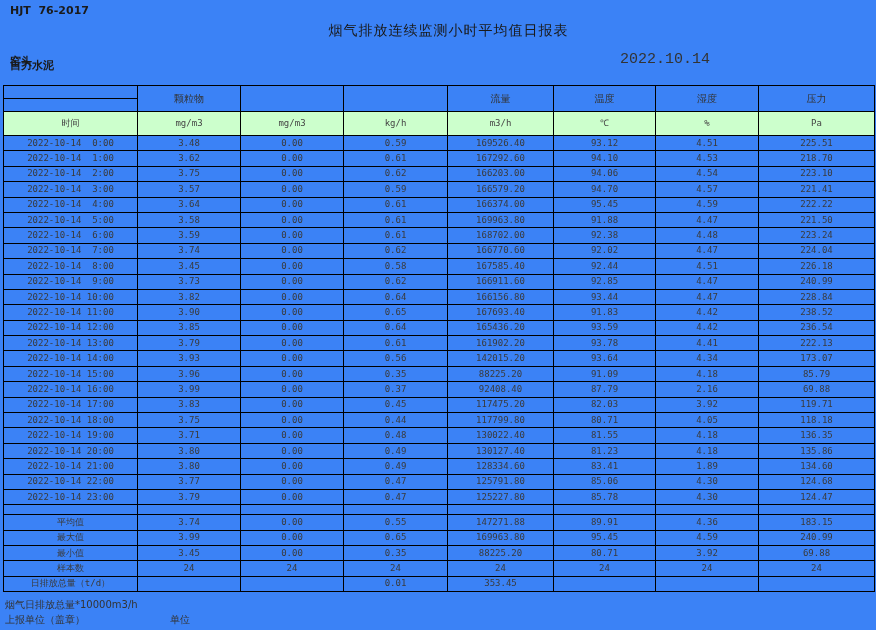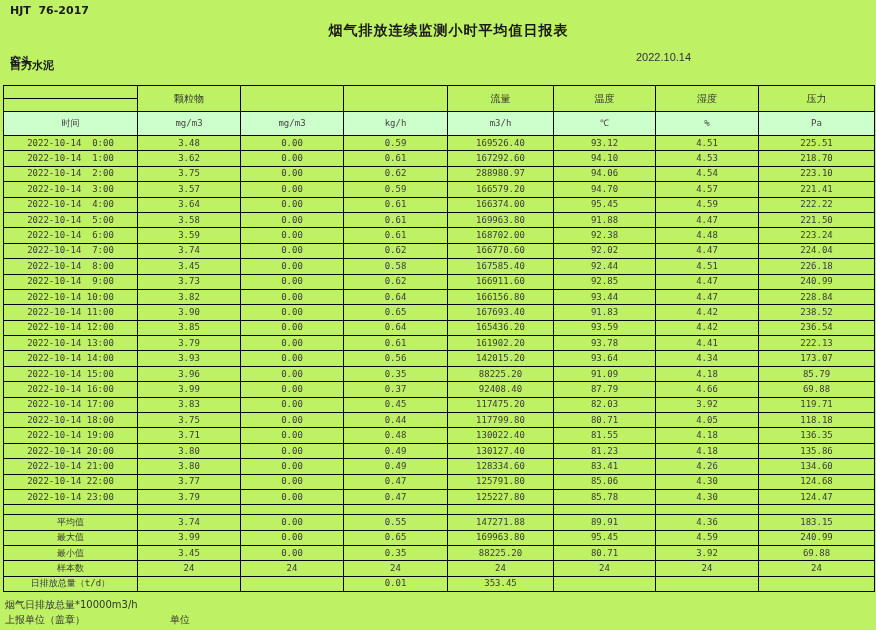--- a/index.html
+++ b/index.html
@@ -1,24 +1,24 @@
 <!DOCTYPE html>
 <html style="--unit-bg: #ccffcc;"><head>
 <meta charset="utf-8">
 <style>
   html,body { margin:0; padding:0; background:#ffffff; }
   .page {
-    position:relative; width:876px; height:630px; background:#bef264;
+    position:relative; width:876px; height:630px; background:#3b82f6;
     font-family:"DejaVu Sans", sans-serif; color:#1a1a1a; overflow:hidden;
   }
   .hdr-standard { position:absolute; left:10px; top:4px; font-weight:bold; font-size:11px; white-space:pre; }
-  .hdr-title    { position:absolute; left:0; right:0; top:22px; text-align:center; font-weight:bold; font-size:14px; letter-spacing:1px;margin-left:21px; }
+  .hdr-title    { position:absolute; left:0; right:0; top:22px; text-align:center; font-weight:normal; font-size:14px; letter-spacing:1px;margin-left:21px; }
   .hdr-company  { position:absolute; left:10px; top:38px; font-weight:bold; font-size:11px;margin-top:20px; }
   .hdr-location { position:absolute; left:10px; top:54px; font-weight:bold; font-size:11px;font-family:Liberation Serif, serif; }
-  .hdr-date     { position:absolute; left:636px; top:51px; font-size:11px; font-family:Liberation Sans, sans-serif; color:#333; }
+  .hdr-date     { position:absolute; left:620px; top:51px; font-size:15px; font-family:Liberation Mono, monospace; color:#333; }
 
   table.report {
     position:absolute; left:3px; top:85px; width:871px;
     border-collapse:collapse; table-layout:fixed;
   }
   table.report td {
     border:1px solid #000;
     font-size:9px; line-height:1;
     text-align:center; vertical-align:middle;
     padding:0; color:#3a3a3a;
@@ -102,21 +102,21 @@
           <td>167292.60</td>
           <td>94.10</td>
           <td>4.53</td>
           <td>218.70</td>
         </tr>
         <tr class="data">
           <td>2022-10-14  2:00</td>
           <td>3.75</td>
           <td>0.00</td>
           <td>0.62</td>
-          <td>288980.97</td>
+          <td>166203.00</td>
           <td>94.06</td>
           <td>4.54</td>
           <td>223.10</td>
         </tr>
         <tr class="data">
           <td>2022-10-14  3:00</td>
           <td>3.57</td>
           <td>0.00</td>
           <td>0.59</td>
           <td>166579.20</td>
@@ -244,21 +244,21 @@
           <td>4.18</td>
           <td>85.79</td>
         </tr>
         <tr class="data">
           <td>2022-10-14 16:00</td>
           <td>3.99</td>
           <td>0.00</td>
           <td>0.37</td>
           <td>92408.40</td>
           <td>87.79</td>
-          <td>4.66</td>
+          <td>2.16</td>
           <td>69.88</td>
         </tr>
         <tr class="data">
           <td>2022-10-14 17:00</td>
           <td>3.83</td>
           <td>0.00</td>
           <td>0.45</td>
           <td>117475.20</td>
           <td>82.03</td>
           <td>3.92</td>
@@ -294,21 +294,21 @@
           <td>4.18</td>
           <td>135.86</td>
         </tr>
         <tr class="data">
           <td>2022-10-14 21:00</td>
           <td>3.80</td>
           <td>0.00</td>
           <td>0.49</td>
           <td>128334.60</td>
           <td>83.41</td>
-          <td>4.26</td>
+          <td>1.89</td>
           <td>134.60</td>
         </tr>
         <tr class="data">
           <td>2022-10-14 22:00</td>
           <td>3.77</td>
           <td>0.00</td>
           <td>0.47</td>
           <td>125791.80</td>
           <td>85.06</td>
           <td>4.30</td>

